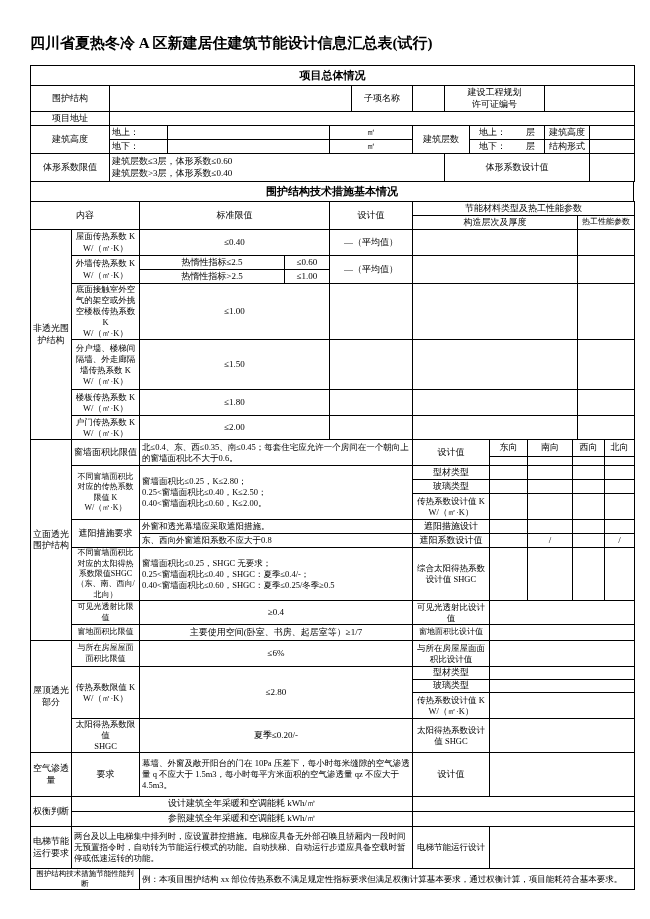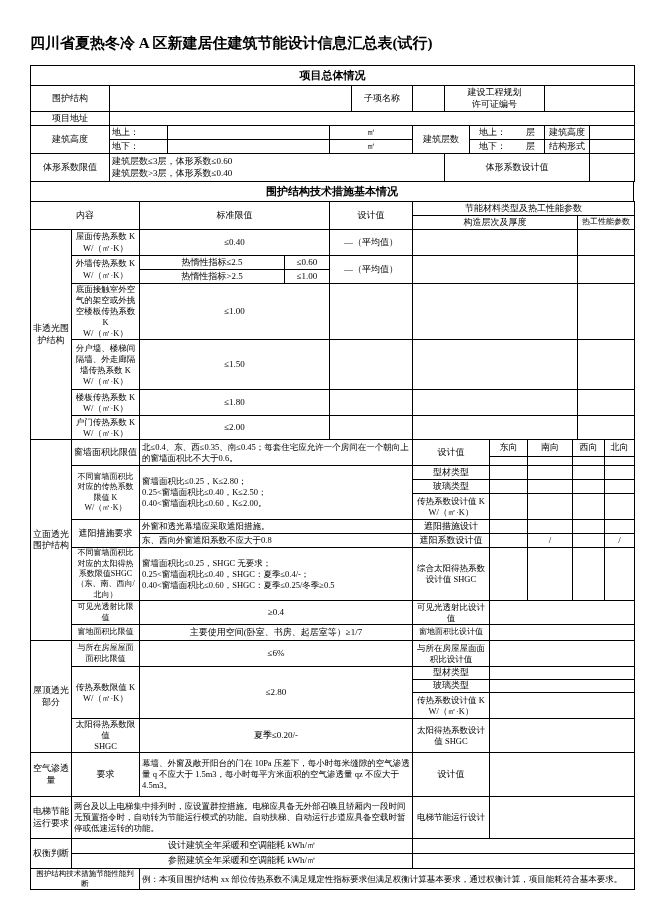--- a/index.html
+++ b/index.html
@@ -334,60 +334,60 @@
 
   <table class="seg">
     <colgroup>
         <col style="width:41px">
         <col style="width:68px">
         <col style="width:273px">
         <col style="width:77px">
         <col style="width:145px">
       </colgroup>
     <tbody>
+        <tr style="height:15px">
+      <td rowspan="2">权衡判断</td>
+      <td colspan="2">设计建筑全年采暖和空调能耗 kWh/㎡</td>
+      <td colspan="2"></td>
+    </tr>
+    <tr style="height:15px">
+      <td colspan="2">参照建筑全年采暖和空调能耗 kWh/㎡</td>
+      <td colspan="2"></td>
+    </tr>
+  </tbody>
+    </table>
+
+  <table class="seg">
+    <colgroup>
+        <col style="width:41px">
+        <col style="width:68px">
+        <col style="width:273px">
+        <col style="width:77px">
+        <col style="width:145px">
+      </colgroup>
+    <tbody>
         <tr style="height:42px">
       <td>电梯节能
 运行要求</td>
       <td colspan="2" class="l f85">两台及以上电梯集中排列时，应设置群控措施。电梯应具备无外部召唤且轿厢内一段时间无预置指令时，自动转为节能运行模式的功能。自动扶梯、自动运行步道应具备空载时暂停或低速运转的功能。</td>
       <td class="f85">电梯节能运行设计</td>
       <td></td>
     </tr>
   </tbody>
     </table>
 
   <table class="seg">
     <colgroup>
         <col style="width:41px">
         <col style="width:68px">
         <col style="width:273px">
         <col style="width:77px">
         <col style="width:145px">
       </colgroup>
     <tbody>
-        <tr style="height:15px">
-      <td rowspan="2">权衡判断</td>
-      <td colspan="2">设计建筑全年采暖和空调能耗 kWh/㎡</td>
-      <td colspan="2"></td>
-    </tr>
-    <tr style="height:15px">
-      <td colspan="2">参照建筑全年采暖和空调能耗 kWh/㎡</td>
-      <td colspan="2"></td>
-    </tr>
-  </tbody>
-    </table>
-
-  <table class="seg">
-    <colgroup>
-        <col style="width:41px">
-        <col style="width:68px">
-        <col style="width:273px">
-        <col style="width:77px">
-        <col style="width:145px">
-      </colgroup>
-    <tbody>
         <tr style="height:17px">
       <td colspan="2" class="f75">围护结构技术措施节能性能判断</td>
       <td colspan="3" class="l f85">例：本项目围护结构 xx 部位传热系数不满足规定性指标要求但满足权衡计算基本要求，通过权衡计算，项目能耗符合基本要求。</td>
     </tr>
   </tbody>
     </table>
 
 </div>
 
 </body></html>

